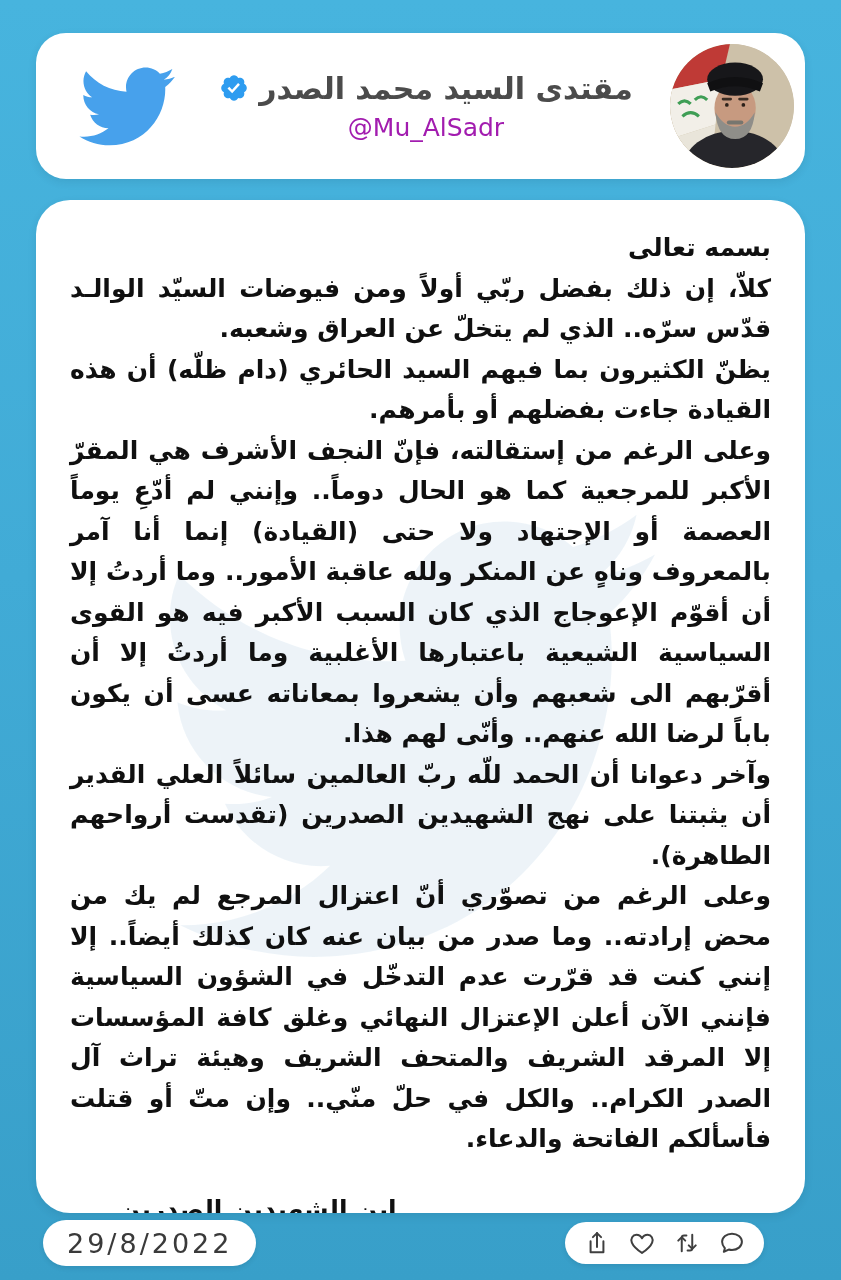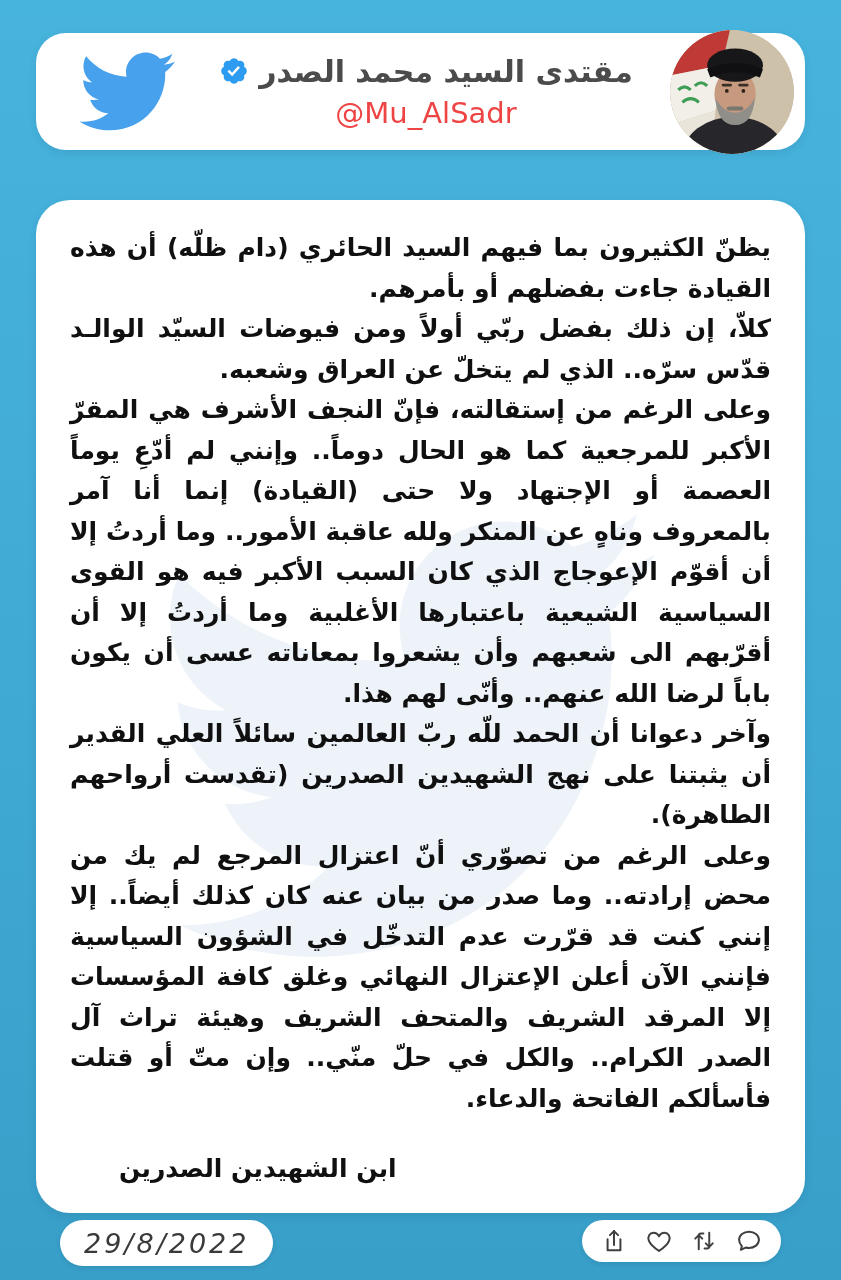--- a/index.html
+++ b/index.html
@@ -4,53 +4,53 @@
 <style>
   html,body{margin:0;padding:0;}
   body{
     width:841px;height:1280px;position:relative;overflow:hidden;
     background:linear-gradient(180deg,#47b4de 0%,#41abd6 45%,#389fc9 100%);
     font-family:"DejaVu Sans",sans-serif;
   }
   .card{background:#ffffff;position:absolute;box-shadow:0 3px 8px rgba(0,40,60,.10);}
   
   .header-card{
-    left:36px;top:33px;width:769px;height:117px;border-radius:30px;
+    left:36px;top:33px;width:769px;height:146px;border-radius:30px;
     display:flex;align-items:center;
   }
   .bird-logo{width:128px;height:104px;margin-left:28px;flex:0 0 auto;display:flex;align-items:center;}
   .bird-logo svg{width:124px;height:101px;}
   .id-block{flex:1 1 auto;text-align:center;min-width:0;}
   .name-row{direction:rtl;display:flex;align-items:center;justify-content:center;gap:10px;}
   .acct-name{font-size:30px;font-weight:bold;color:#4b4b4b;letter-spacing:0;}
   .verified{width:30px;height:30px;flex:0 0 auto;display:inline-flex;}
-  .acct-handle{font-size:29px;color:#ef4444;margin-top:7px;}
+  .acct-handle{font-size:25px;color:#a21caf;margin-top:7px;}
   .avatar{
     width:124px;height:124px;border-radius:50%;overflow:hidden;flex:0 0 auto;
     margin-right:11px;margin-left:10px;background:#cec2ab;
   }
   
   .body-card{
     left:36px;top:200px;width:769px;height:1013px;border-radius:34px;
     overflow:hidden;box-sizing:border-box;padding:28px 34px 20px 34px;
   }
   .watermark{position:absolute;left:45px;top:270px;opacity:.55;pointer-events:none;}
   .watermark svg{width:660px;height:540px;transform:rotate(-6deg);}
   .tweet-text{
     position:relative;direction:rtl;text-align:justify;color:#101010;
     font-size:25px;line-height:1.62;font-weight:bold;
   }
   .tweet-text p{margin:0;}
   .basmala{text-align:right;}
   .signature{width:55%;margin:22px 38% 0 auto;text-align:left;line-height:2.2;}
   
   .footer{
-    position:absolute;left:36px;top:1220px;width:769px;height:46px;
-    display:flex;justify-content:space-between;
-    padding:0 24px;box-sizing:border-box;font-style:italic;
+    position:absolute;left:19px;top:1220px;width:769px;height:46px;
+    display:flex;align-items:center;justify-content:space-between;
+    padding:0 24px;box-sizing:border-box;
   }
   .date-pill{
     background:#fff;border-radius:23px;padding:3px 24px;height:40px;
     display:flex;align-items:center;box-shadow:0 2px 5px rgba(0,40,60,.12);
   }
   .date-text{font-size:27px;color:#3a3a3a;letter-spacing:3px;font-weight:500;}
   .icons-pill{
     background:#fff;border-radius:23px;padding:0 18px;height:42px;
     display:flex;align-items:center;gap:17px;box-shadow:0 2px 5px rgba(0,40,60,.12);
   }
@@ -114,22 +114,23 @@
     </div>
   </div>
 
   <div class="card body-card">
     <div class="watermark">
       <svg viewBox="0 0 24 24" aria-hidden="true">
         <path fill="#dfebf4" d="M23.643 4.937c-.835.37-1.732.62-2.675.733.962-.576 1.7-1.49 2.048-2.578-.9.534-1.897.922-2.958 1.13-.85-.904-2.06-1.47-3.4-1.47-2.572 0-4.658 2.086-4.658 4.66 0 .364.042.718.12 1.06-3.873-.195-7.304-2.05-9.602-4.868-.4.69-.63 1.49-.63 2.342 0 1.616.823 3.043 2.072 3.878-.764-.025-1.482-.234-2.11-.583v.06c0 2.257 1.605 4.14 3.737 4.568-.392.106-.803.162-1.227.162-.3 0-.593-.028-.877-.082.593 1.85 2.313 3.198 4.352 3.234-1.595 1.25-3.604 1.995-5.786 1.995-.376 0-.747-.022-1.112-.065 2.062 1.323 4.51 2.093 7.14 2.093 8.57 0 13.255-7.098 13.255-13.254 0-.2-.005-.402-.014-.602.91-.658 1.7-1.477 2.323-2.41z"></path>
       </svg>
     </div>
     <div class="tweet-text">
+      <p class="basmala">بسمه تعالى</p>
+      <p>كلاّ، إن ذلك بفضل ربّي أولاً ومن فيوضات السيّد الوالـد قدّس سرّه.. الذي لم يتخلّ عن العراق وشعبه.</p>
       <p>يظنّ الكثيرون بما فيهم السيد الحائري (دام ظلّه) أن هذه القيادة جاءت بفضلهم أو بأمرهم.</p>
-      <p>كلاّ، إن ذلك بفضل ربّي أولاً ومن فيوضات السيّد الوالـد قدّس سرّه.. الذي لم يتخلّ عن العراق وشعبه.</p>
       <p>وعلى الرغم من إستقالته، فإنّ النجف الأشرف هي المقرّ الأكبر للمرجعية كما هو الحال دوماً.. وإنني لم أدّعِ يوماً العصمة أو الإجتهاد ولا حتى (القيادة) إنما أنا آمر بالمعروف وناهٍ عن المنكر ولله عاقبة الأمور.. وما أردتُ إلا أن أقوّم الإعوجاج الذي كان السبب الأكبر فيه هو القوى السياسية الشيعية باعتبارها الأغلبية وما أردتُ إلا أن أقرّبهم الى شعبهم وأن يشعروا بمعاناته عسى أن يكون باباً لرضا الله عنهم.. وأنّى لهم هذا.</p>
       <p>وآخر دعوانا أن الحمد للّه ربّ العالمين سائلاً العلي القدير أن يثبتنا على نهج الشهيدين الصدرين (تقدست أرواحهم الطاهرة).</p>
       <p>وعلى الرغم من تصوّري أنّ اعتزال المرجع لم يك من محض إرادته.. وما صدر من بيان عنه كان كذلك أيضاً.. إلا إنني كنت قد قرّرت عدم التدخّل في الشؤون السياسية فإنني الآن أعلن الإعتزال النهائي وغلق كافة المؤسسات إلا المرقد الشريف والمتحف الشريف وهيئة تراث آل الصدر الكرام.. والكل في حلّ منّي.. وإن متّ أو قتلت فأسألكم الفاتحة والدعاء.</p>
       <div class="signature">
         <p>ابن الشهيدين الصدرين</p>
 
       </div>
     </div>
   </div>
 

